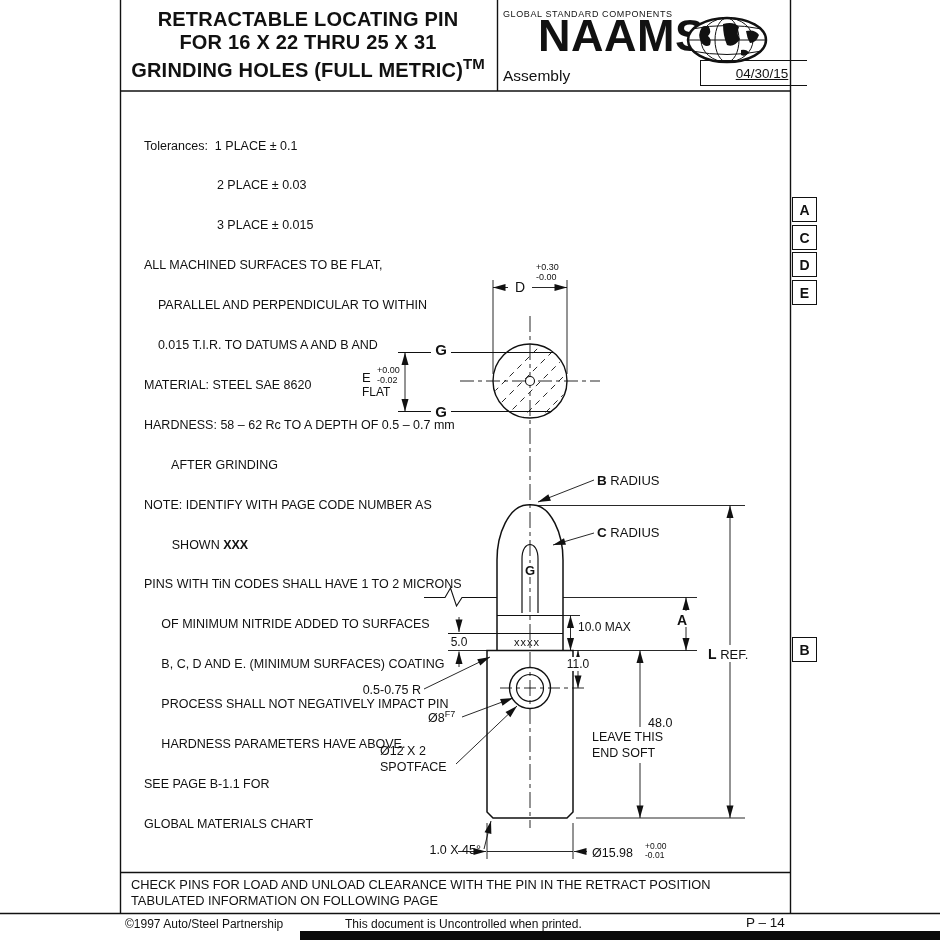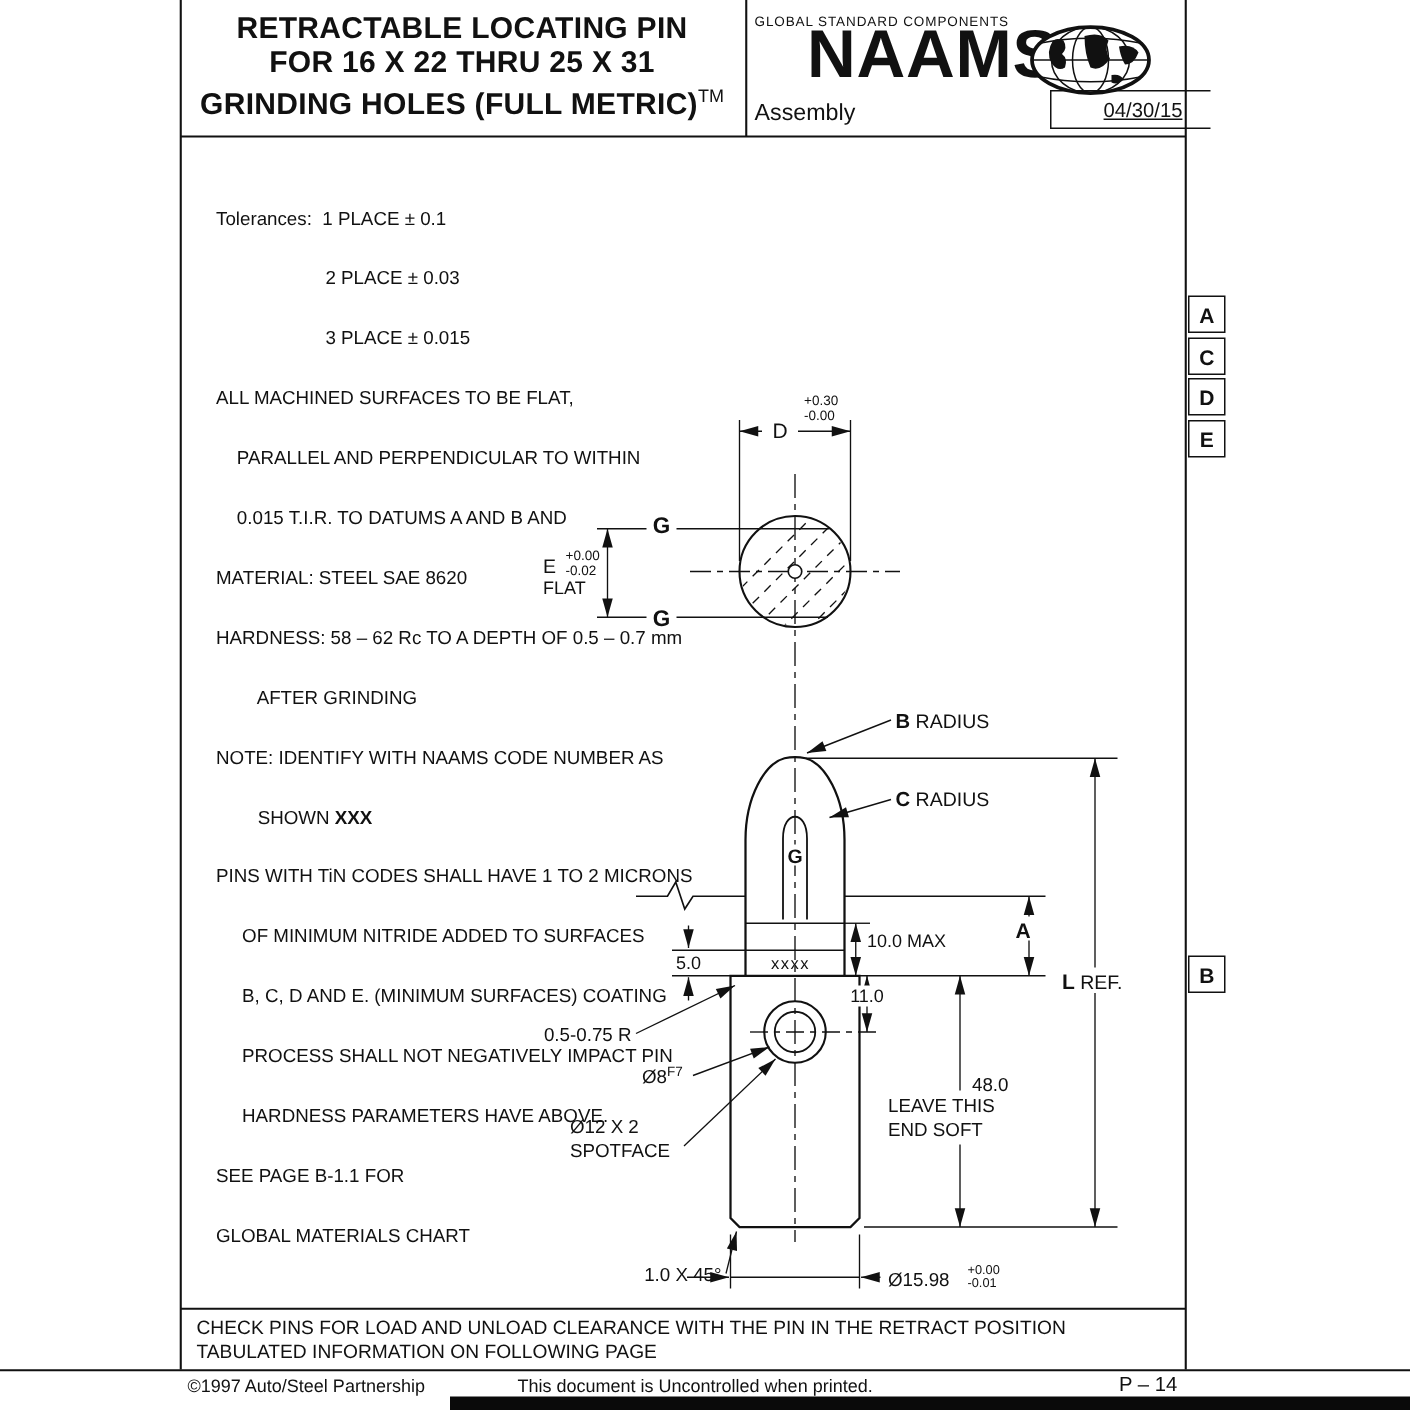--- a/index.html
+++ b/index.html
@@ -4,21 +4,21 @@
 <style>
   html,body{margin:0;padding:0;background:#e8e8e8;}
   .page{position:relative;width:940px;height:940px;background:#ffffff;overflow:hidden;
         font-family:"Liberation Sans", sans-serif;color:#111;}
   .abs{position:absolute;}
   svg.art{position:absolute;left:0;top:0;}
   svg text{font-family:"Liberation Sans", sans-serif;fill:#111;}
   .b{font-weight:bold;}
   .title{left:122px;top:8px;width:372px;text-align:center;font-weight:bold;
          font-size:20px;line-height:22.5px;letter-spacing:.2px;}
-  .title sup{font-size:12px;font-weight:normal;vertical-align:8px;letter-spacing:0;}
+  .title sup{font-size:15px;font-weight:bold;vertical-align:8px;letter-spacing:0;}
   .tagline{left:503px;top:9px;font-size:9px;letter-spacing:.6px;}
   .brandname{left:500px;top:13px;font-size:45px;font-weight:bold;line-height:46px;letter-spacing:.5px;padding-left:38px;}
   .assembly{left:503px;top:67px;font-size:15.5px;}
   .datebox{left:700px;top:60px;width:90px;height:24px;border-top:1.5px solid #111;
            border-bottom:1.5px solid #111;border-left:1.5px solid #111;
            display:flex;align-items:center;justify-content:center;
            font-size:13.5px;text-decoration:underline;padding-left:16px;}
   .globe{left:686px;top:16px;}
   .notes{left:144px;top:113px;font-size:12.5px;line-height:13.3px;white-space:pre;}
   .zone{left:792px;width:23px;height:23px;border:1.6px solid #111;background:#fff;
@@ -221,21 +221,21 @@
   <div class="abs notes">
     <div>Tolerances:  1 PLACE ± 0.1</div>
     <div>                     2 PLACE ± 0.03</div>
     <div>                     3 PLACE ± 0.015</div>
     <div>ALL MACHINED SURFACES TO BE FLAT,</div>
     <div>    PARALLEL AND PERPENDICULAR TO WITHIN</div>
     <div>    0.015 T.I.R. TO DATUMS A AND B AND</div>
     <div>MATERIAL: STEEL SAE 8620</div>
     <div>HARDNESS: 58 – 62 Rc TO A DEPTH OF 0.5 – 0.7 mm</div>
     <div>        AFTER GRINDING</div>
-    <div>NOTE: IDENTIFY WITH NAAMS CODE NUMBER AS</div>
+    <div>NOTE: IDENTIFY WITH PAGE CODE NUMBER AS</div>
     <div><span>        SHOWN </span><span class="b">XXX</span></div>
     <div>PINS WITH TiN CODES SHALL HAVE 1 TO 2 MICRONS</div>
     <div>     OF MINIMUM NITRIDE ADDED TO SURFACES</div>
     <div>     B, C, D AND E. (MINIMUM SURFACES) COATING</div>
     <div>     PROCESS SHALL NOT NEGATIVELY IMPACT PIN</div>
     <div>     HARDNESS PARAMETERS HAVE ABOVE.</div>
     <div>SEE PAGE B-1.1 FOR</div>
     <div>GLOBAL MATERIALS CHART</div>
   </div>
 

